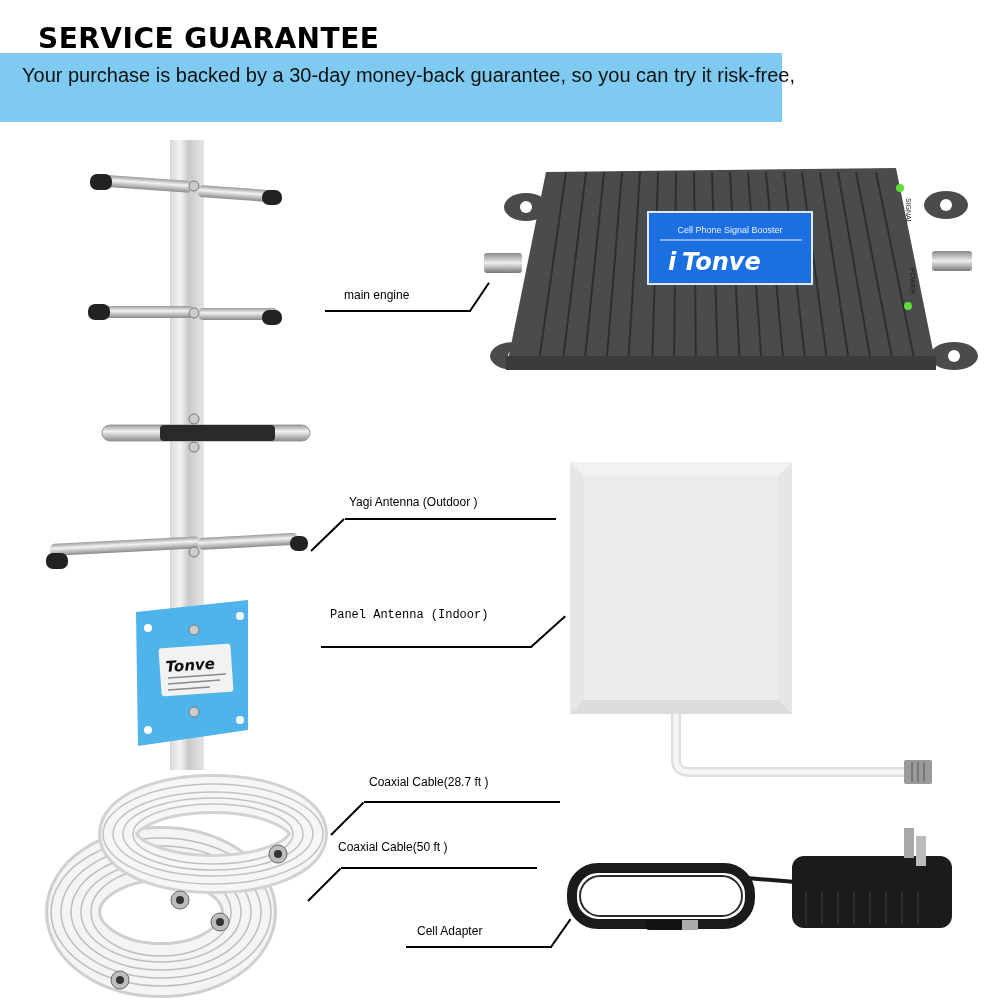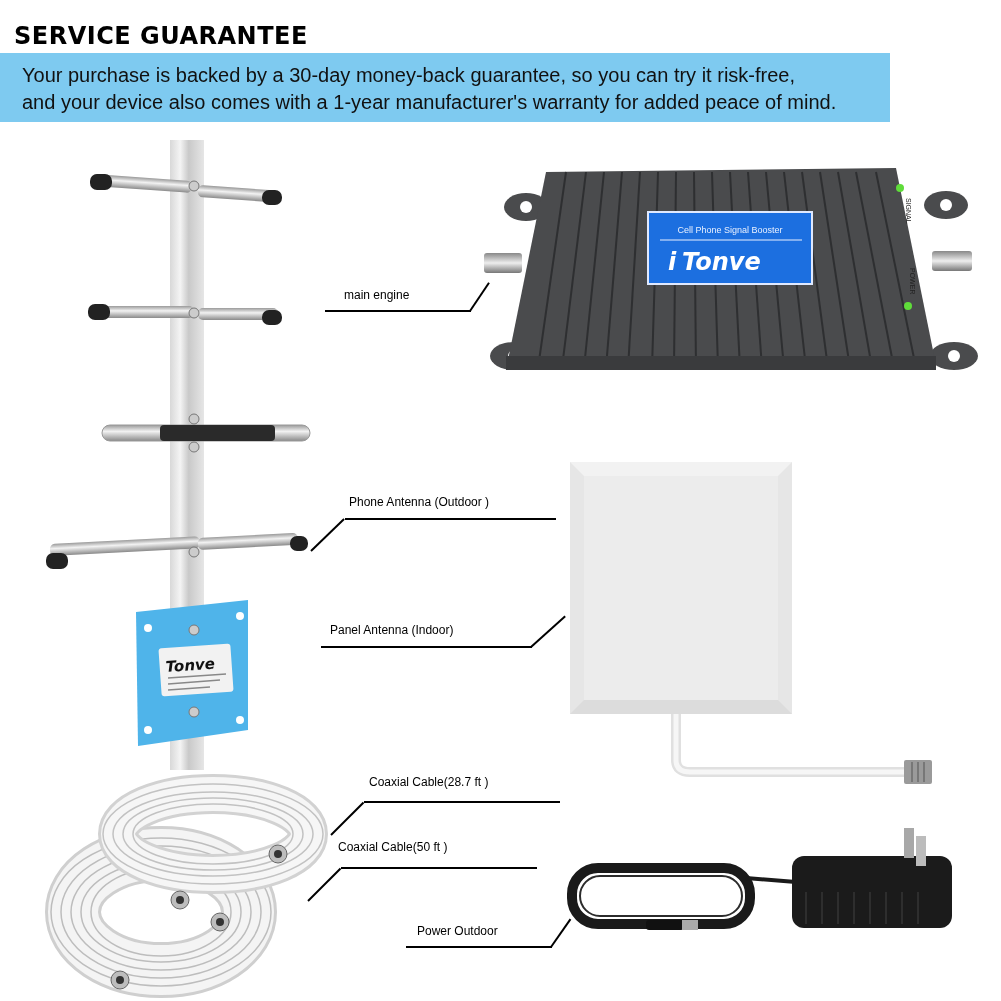--- a/index.html
+++ b/index.html
@@ -1,25 +1,25 @@
 <!DOCTYPE html>
 <html><head>
 <meta charset="utf-8">
 <style>
   * { box-sizing: border-box; margin: 0; padding: 0; }
   html, body { width: 1001px; height: 1001px; background: #ffffff; overflow: hidden; }
   body { position: relative; font-family: "Liberation Sans", sans-serif; color: #111; }
 
   .title {
-    position: absolute; left: 14px; top: 22px;
+    position: absolute; left: 38px; top: 22px;
     font-family: "DejaVu Sans", sans-serif; font-weight: bold;
-    font-size: 24px; letter-spacing: 0.5px; color: #000;
+    font-size: 28px; letter-spacing: 0.5px; color: #000;
   }
   .banner {
-    position: absolute; left: 0; top: 53px; width: 890px; height: 69px;
+    position: absolute; left: 0; top: 53px; width: 782px; height: 69px;
     background: #7ecaf0;
   }
   .banner-line {
     position: absolute; left: 22px; font-size: 20px; color: #111; white-space: nowrap;
   }
   .banner-line.l1 { top: 11px; }
   .banner-line.l2 { top: 38px; }
 
   .callout-label {
     position: absolute; font-size: 12px; color: #000; white-space: nowrap;
@@ -28,21 +28,20 @@
   .callout-slant { position: absolute; background: #000; height: 2px; transform-origin: left center; }
 
   svg.art { position: absolute; overflow: visible; }
 </style>
 </head>
 <body>
 
 <div class="title">SERVICE GUARANTEE</div>
 <div class="banner">
   <div class="banner-line l1">Your purchase is backed by a 30-day money-back guarantee, so you can try it risk-free,</div>
-  <div class="banner-line l2">and your device also comes with a 1-year manufacturer's warranty for added peace of mind.</div>
 </div>
 
 <svg class="art" style="left:40px;top:140px;" width="280" height="630" viewBox="0 0 280 630">
   <defs>
     <linearGradient id="mast" x1="0" x2="1">
       <stop offset="0" stop-color="#d8d8d8"></stop>
         <stop offset="0.3" stop-color="#f4f4f4"></stop>
       <stop offset="0.55" stop-color="#c9c9c9"></stop>
         <stop offset="1" stop-color="#e6e6e6"></stop>
     </linearGradient>
@@ -213,31 +212,31 @@
       <line x1="352" y1="72" x2="352" y2="104"></line>
   </g>
   <rect x="338" y="8" width="10" height="30" fill="#a8a8a8"></rect>
   <rect x="350" y="16" width="10" height="30" fill="#bcbcbc"></rect>
 </svg>
 
 <div class="callout-label" style="left:344px;top:288px;">main engine</div>
 <div class="callout-line" style="left:325px;top:310px;width:146px;"></div>
 <div class="callout-slant" style="left:470px;top:310px;width:34px;transform:rotate(-56deg);"></div>
 
-<div class="callout-label" style="left:349px;top:495px;">Phone Antenna (Outdoor )</div>
+<div class="callout-label" style="left:349px;top:495px;">Yagi Antenna (Outdoor )</div>
 <div class="callout-line" style="left:345px;top:518px;width:211px;"></div>
 <div class="callout-slant" style="left:311px;top:550px;width:46px;transform:rotate(-44deg);"></div>
 
-<div class="callout-label" style="left:330px;top:623px;">Panel Antenna (Indoor)</div>
+<div class="callout-label" style="left:330px;top:608px;font-family:Liberation Mono, monospace;">Panel Antenna (Indoor)</div>
 <div class="callout-line" style="left:321px;top:646px;width:211px;"></div>
 <div class="callout-slant" style="left:531px;top:646px;width:46px;transform:rotate(-42deg);"></div>
 
 <div class="callout-label" style="left:369px;top:775px;">Coaxial Cable(28.7 ft )</div>
 <div class="callout-line" style="left:364px;top:801px;width:196px;"></div>
 <div class="callout-slant" style="left:331px;top:834px;width:46px;transform:rotate(-45deg);"></div>
 
 <div class="callout-label" style="left:338px;top:840px;">Coaxial Cable(50 ft )</div>
 <div class="callout-line" style="left:341px;top:867px;width:196px;"></div>
 <div class="callout-slant" style="left:308px;top:900px;width:46px;transform:rotate(-45deg);"></div>
 
-<div class="callout-label" style="left:417px;top:924px;">Power Outdoor</div>
+<div class="callout-label" style="left:417px;top:924px;">Cell Adapter</div>
 <div class="callout-line" style="left:406px;top:946px;width:146px;"></div>
 <div class="callout-slant" style="left:551px;top:946px;width:34px;transform:rotate(-55deg);"></div>
 
 </body></html>

